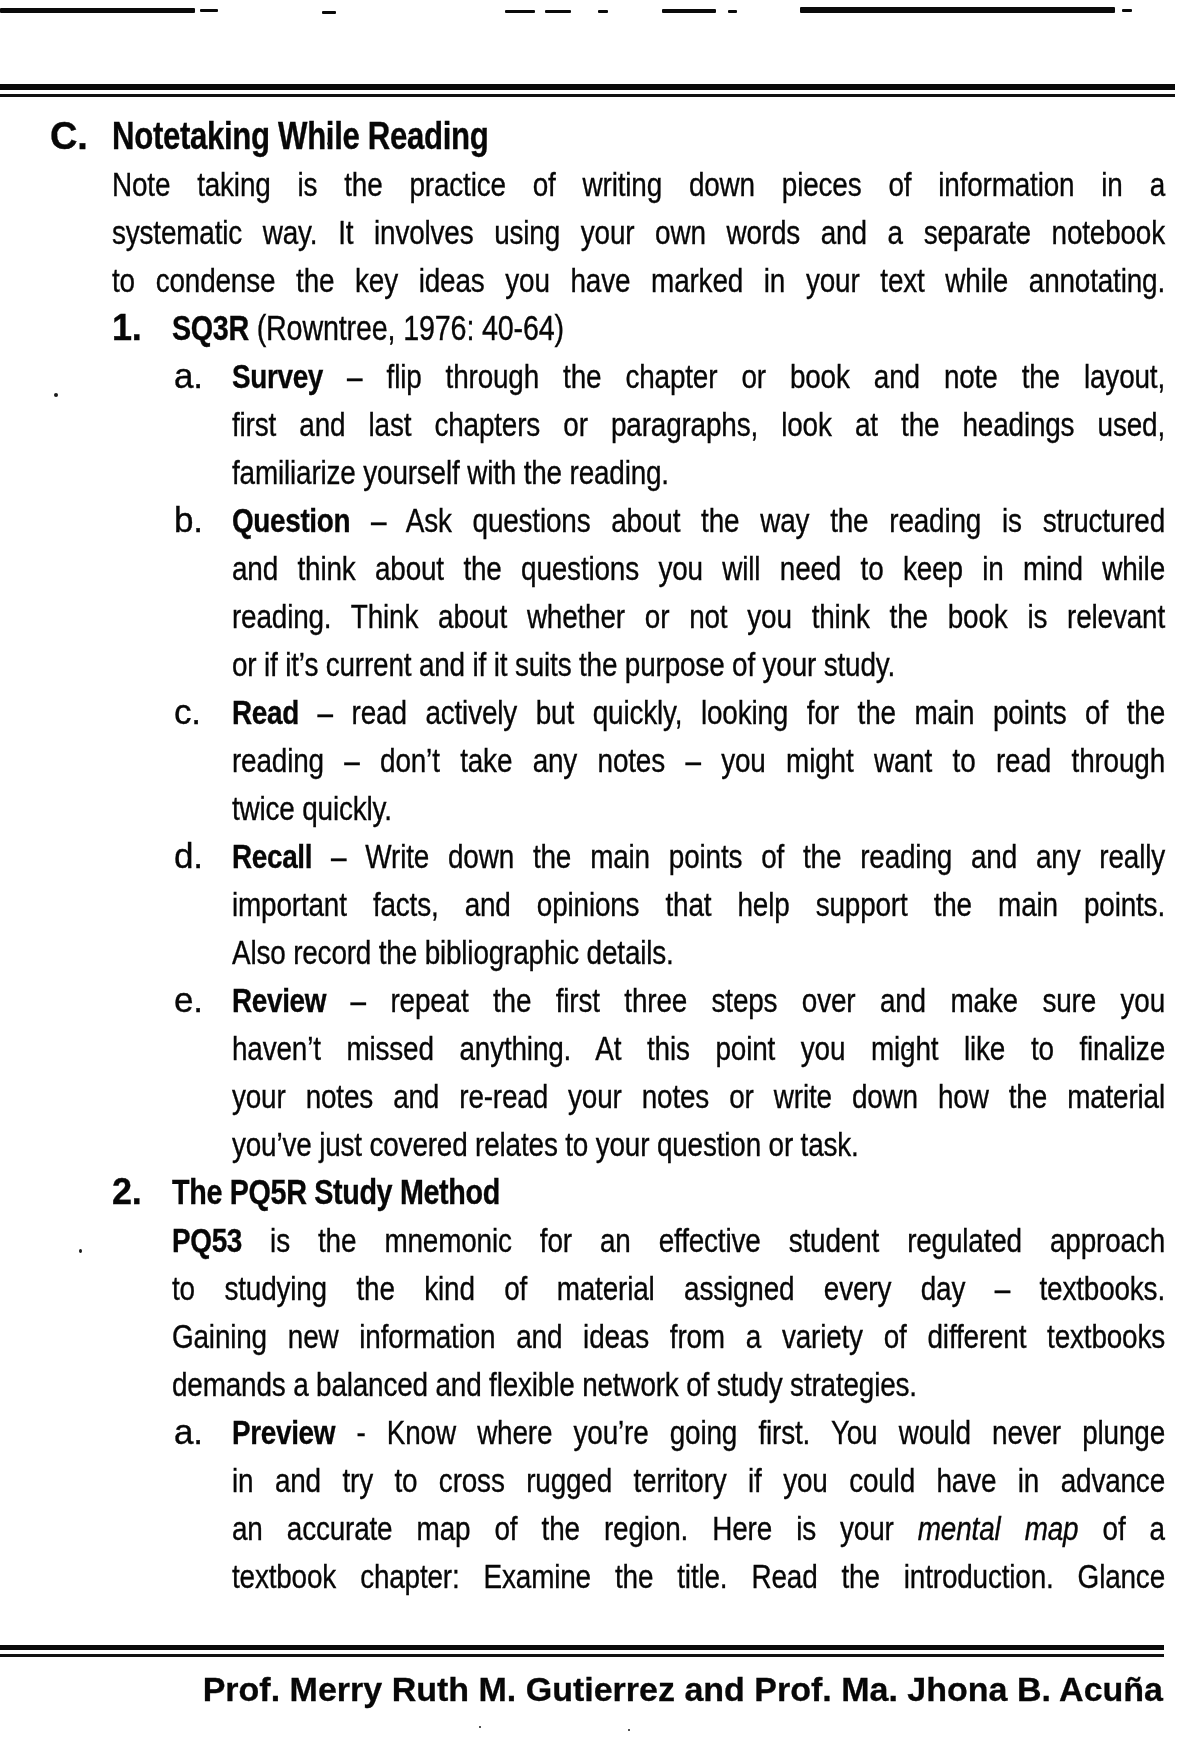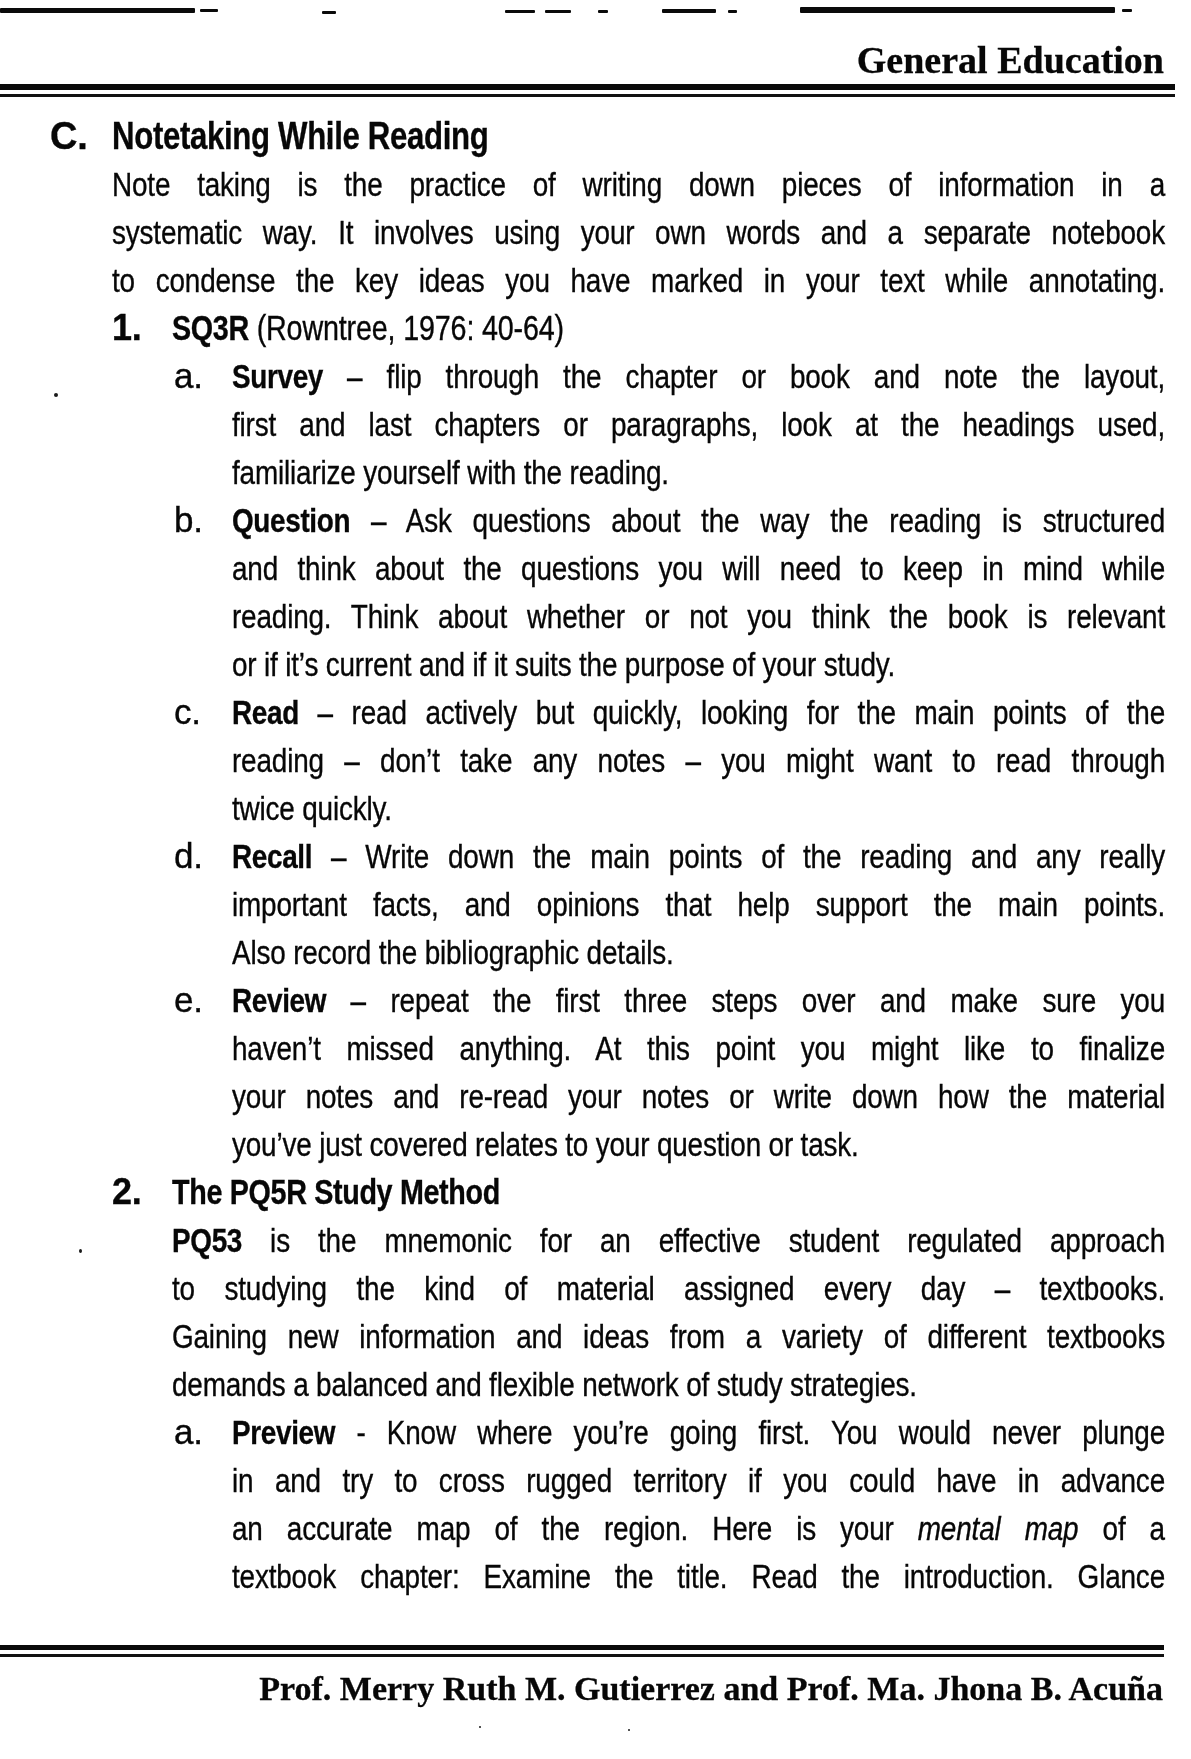--- a/index.html
+++ b/index.html
@@ -30,21 +30,21 @@
 
   
   .header-title {
     position: absolute; top: 40px; right: 27px;
     font-family: "Liberation Serif", "DejaVu Serif", serif;
     font-weight: 700; font-size: 38px; line-height: 40px;
     -webkit-text-stroke: 0.3px #070707;
   }
   .footer-credits {
     position: absolute; top: 1668px; right: 28px;
-    font-family: Liberation Serif, serif;
+    font-family: Liberation Sans, sans-serif;
     font-weight: 700; font-size: 34px; line-height: 42px;
     -webkit-text-stroke: 0.3px #070707;
   }
 
   
   .doc { position: absolute; left: 0; top: 112px; width: 1191px; }
   .block { position: relative; }
   .ind-l1 { margin-left: 112px; width: 1053px; }
   .ind-l2 { margin-left: 172px; width: 993px; }
   .ind-l3 { margin-left: 232px; width: 933px; }
@@ -88,21 +88,20 @@
     <i style="left:322px;width:14px;height:3px;top:5px"></i>
     <i style="left:505px;width:30px;height:3px;top:4px"></i>
     <i style="left:545px;width:26px;height:3px;top:4px"></i>
     <i style="left:598px;width:10px;height:3px;top:4px"></i>
     <i style="left:662px;width:54px;height:4px;top:3px"></i>
     <i style="left:728px;width:9px;height:3px;top:4px"></i>
     <i style="left:800px;width:315px;height:6px;top:1px"></i>
     <i style="left:1122px;width:10px;height:3px;top:3px"></i>
   </div>
 
-  <div class="header-title">General Education</div>
 
   <div class="rule-top"></div>
 
   <div class="doc">
       <div class="block ind-l1 blk-h1">
         <span class="marker mb">C.</span>
         <div class="scale">
           <div class="line"><b>Notetaking While Reading</b></div>
         </div>
       </div>

